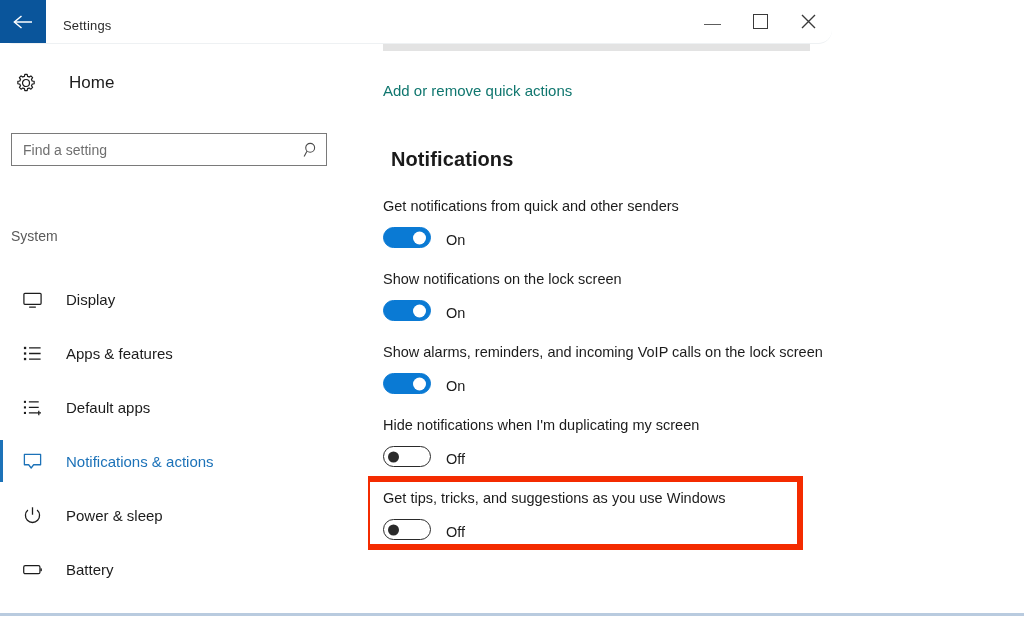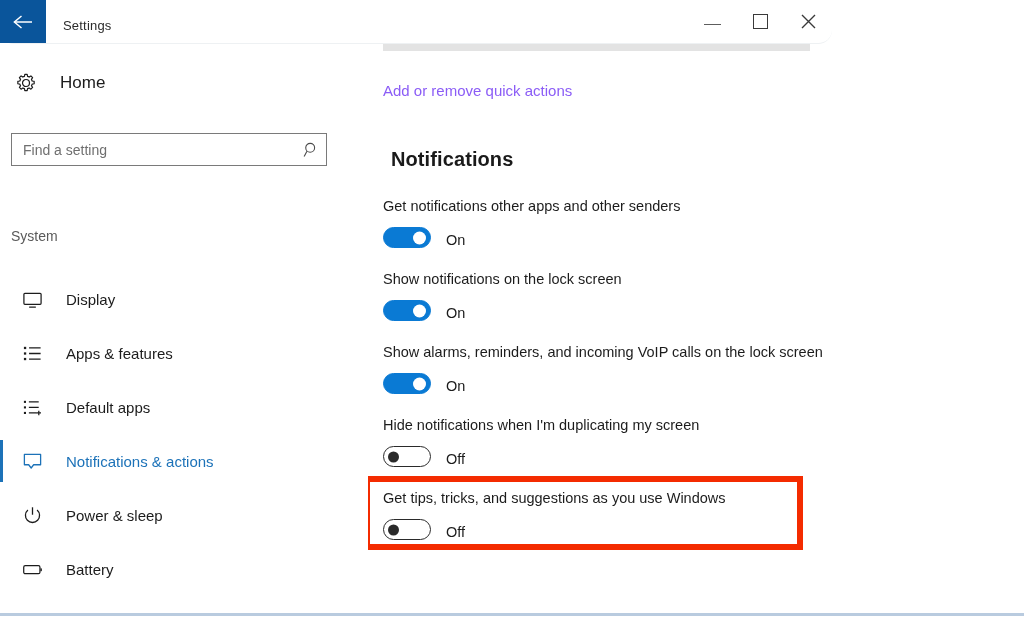--- a/index.html
+++ b/index.html
@@ -97,21 +97,21 @@
     align-items: center;
     cursor: pointer;
   }
   .home-icon {
     width: 30px;
     display: flex;
     justify-content: center;
     align-items: center;
   }
   .home-label {
-    margin-left: 19px;
+    margin-left: 28px;
     font-size: 17px;
     color: #1c1c1c;
     text-align: center;
   }
   .search-box {
     position: absolute;
     left: 11px;
     top: 77px;
     width: 316px;
     height: 33px;
@@ -202,21 +202,21 @@
     top: 0px;
     width: 427px;
     height: 7px;
     background: #e3e3e3;
   }
   .quick-link {
     position: absolute;
     left: 15px;
     top: 70px;
     font-size: 15px;
-    color: #8b5cf6;
+    color: #0f766e;
     text-decoration: none;
     cursor: pointer;
     white-space: nowrap;
     transform: translateY(-32px);
   }
   .section-title {
     position: absolute;
     left: 15px;
     top: 96px;
     font-size: 20px;
@@ -464,21 +464,21 @@
 
     <div class="topbar-strip"></div>
 
     <a class="quick-link">Add or remove quick actions</a>
 
     <h1 class="section-title">Notifications</h1>
 
     <div class="settings-list">
 
       <div class="setting">
-        <div class="setting-label">Get notifications other apps and other senders</div>
+        <div class="setting-label">Get notifications from quick and other senders</div>
         <div class="toggle-row">
           <div class="toggle on">
             <span class="knob"></span>
           </div>
           <span class="toggle-state">On</span>
         </div>
       </div>
 
       <div class="setting">
         <div class="setting-label">Show notifications on the lock screen</div>

